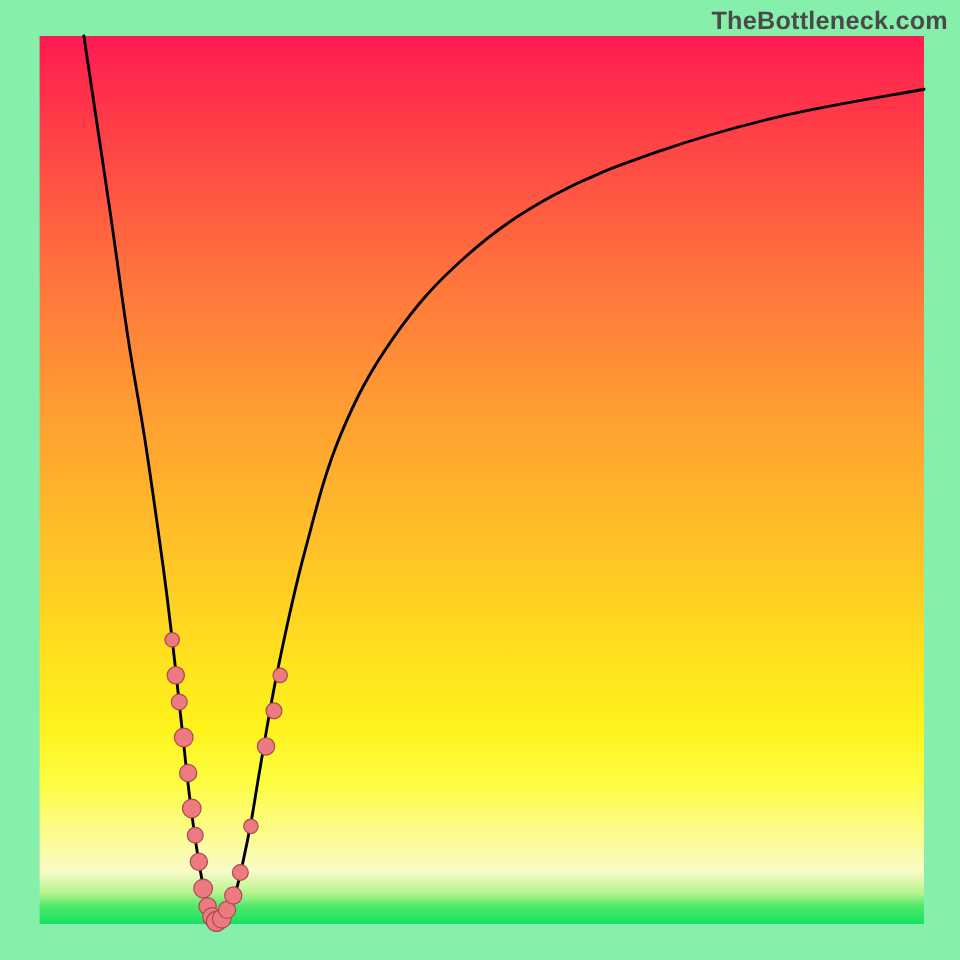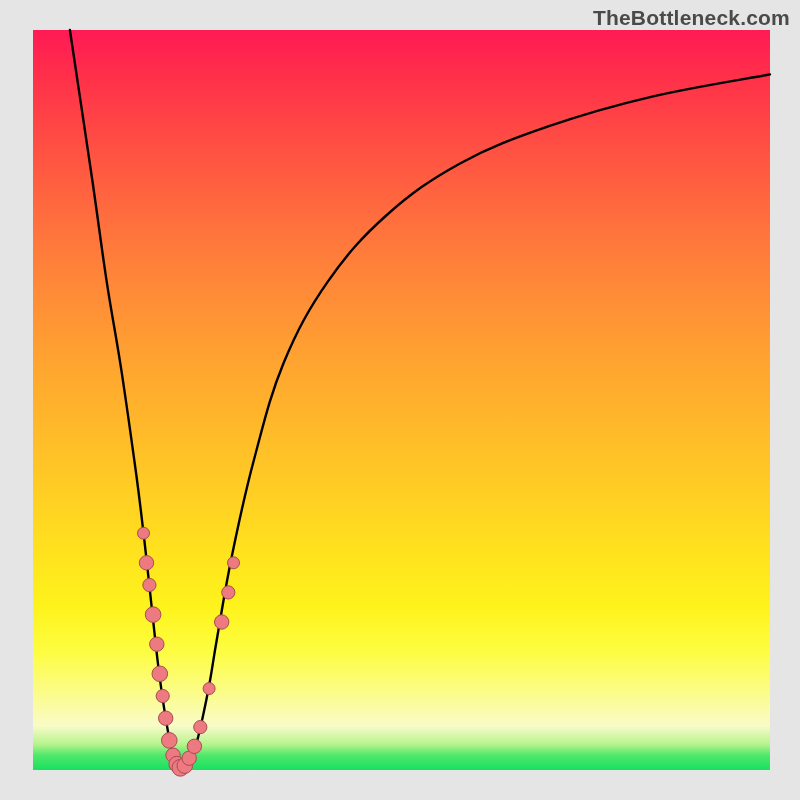--- a/index.html
+++ b/index.html
@@ -10,21 +10,21 @@
     background: #000;
     overflow: hidden;
     font-family: Arial, Helvetica, sans-serif;
   }
   .frame {
     position: absolute;
     left: 0;
     top: 0;
     width: 800px;
     height: 800px;
-    background: #e5e5e5;
+    background: #86efac;
   }
   .plot {
     position: absolute;
     left: 33px;
     top: 30px;
     width: 737px;
     height: 740px;
     
     background: linear-gradient(
       to bottom,

